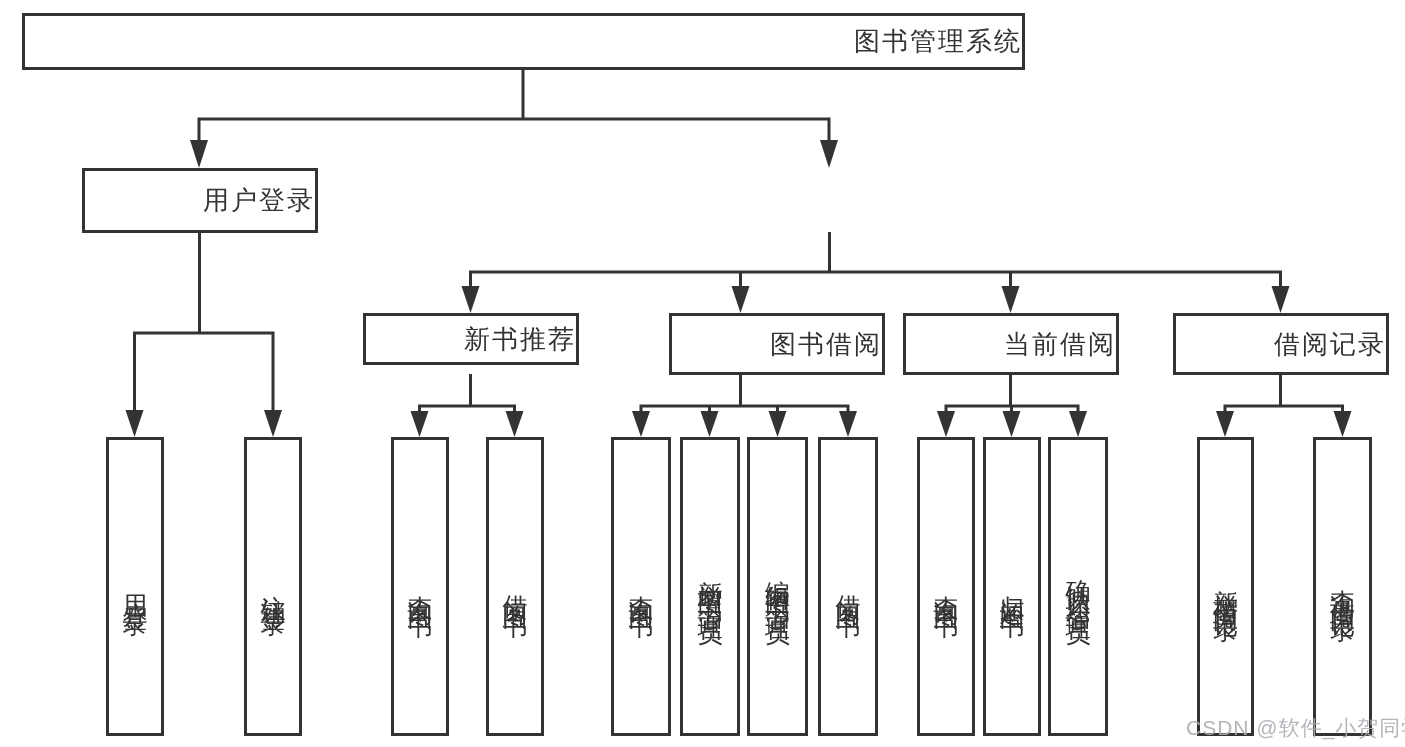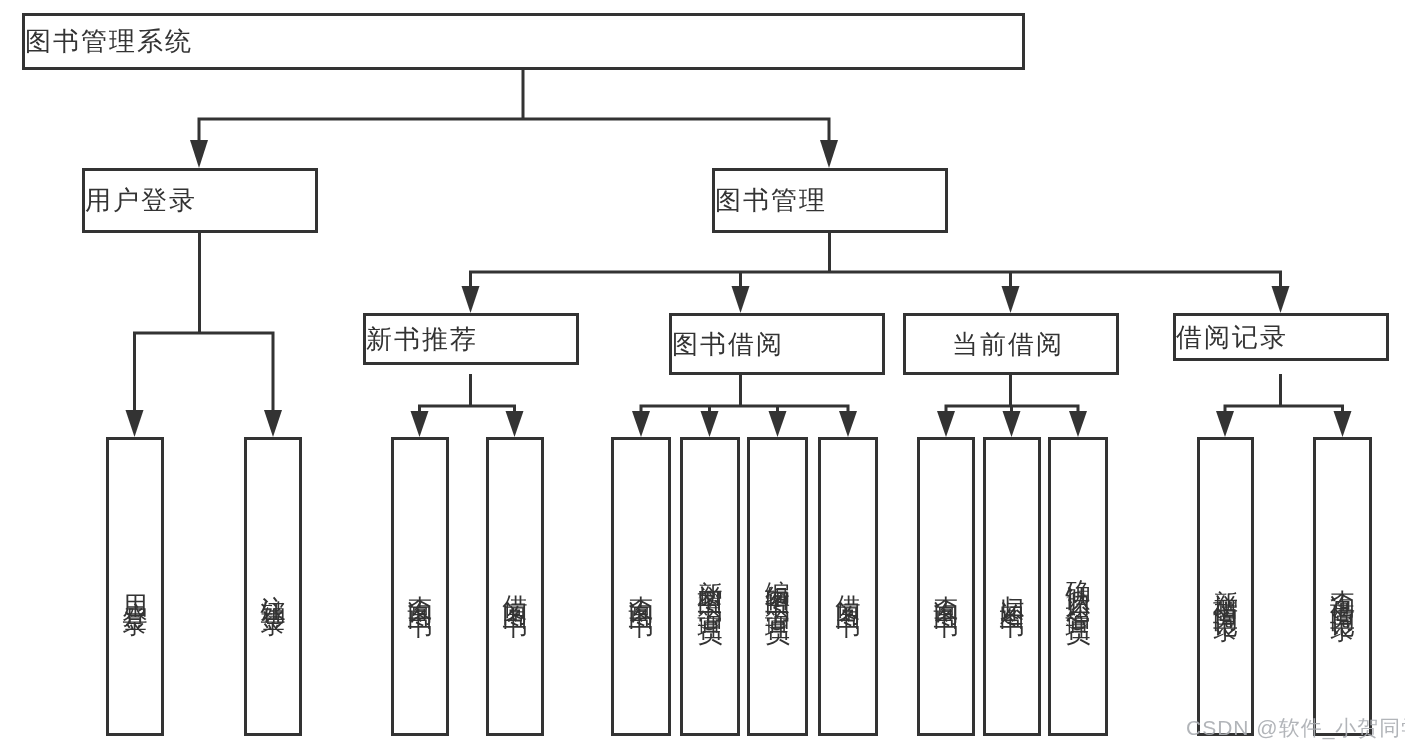--- a/index.html
+++ b/index.html
@@ -18,21 +18,21 @@
   }
   .cline { stroke: #333333; stroke-width: 3; fill: none; }
   .ahead { fill: #333333; stroke: none; }
   .hbox {
     position: absolute;
     box-sizing: border-box;
     background: #ffffff;
     border: 3px solid #333333;
     display: flex;
     align-items: center;
-    justify-content: flex-start;
+    justify-content: flex-end;
     font-size: 26px;
     color: #333333;
     letter-spacing: 2px;
     z-index: 2;
   }
   .vbox {
     position: absolute;
     top: 437px;
     height: 299px;
     box-sizing: border-box;
@@ -131,34 +131,31 @@
     </g>
   </svg>
 
   <div class="hbox" style="left:22px; top:13px; width:1003px; height:57px;">
     <span>图书管理系统</span>
   </div>
 
   <div class="hbox" style="left:82px; top:168px; width:236px; height:65px;">
     <span>用户登录</span>
   </div>
-  <div class="hbox" style="left:712px; top:168px; width:236px; height:65px;">
-    <span>图书管理</span>
-  </div>
 
   <div class="hbox" style="left:363px; top:313px; width:216px; height:52px;">
     <span>新书推荐</span>
   </div>
   <div class="hbox" style="left:633px; top:313px; width:216px; height:62px;margin-left:36px;">
     <span>图书借阅</span>
   </div>
   <div class="hbox" style="left:903px; top:313px; width:216px; height:62px;padding-left:46px;">
     <span>当前借阅</span>
   </div>
-  <div class="hbox" style="left:1173px; top:313px; width:216px; height:48px;">
+  <div class="hbox" style="left:1173px; top:313px; width:216px; height:62px;">
     <span>借阅记录</span>
   </div>
 
   <div class="vbox" style="left:106px; width:58px;">
     <span class="vtext">用户登录</span>
   </div>
   <div class="vbox" style="left:244px; width:58px;">
     <span class="vtext">注销登录</span>
   </div>
 

